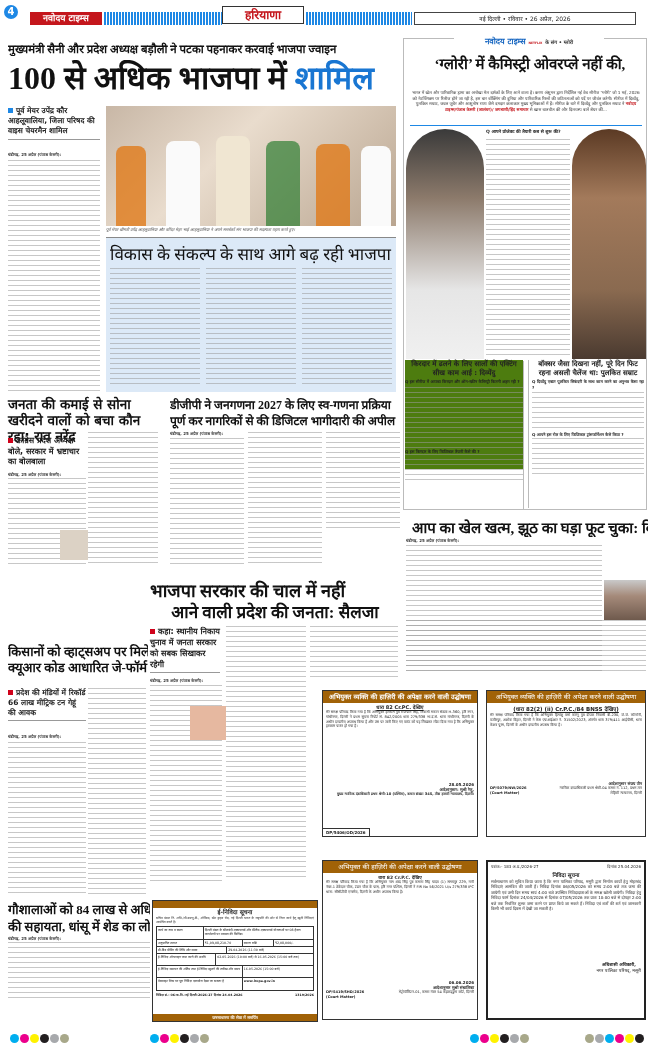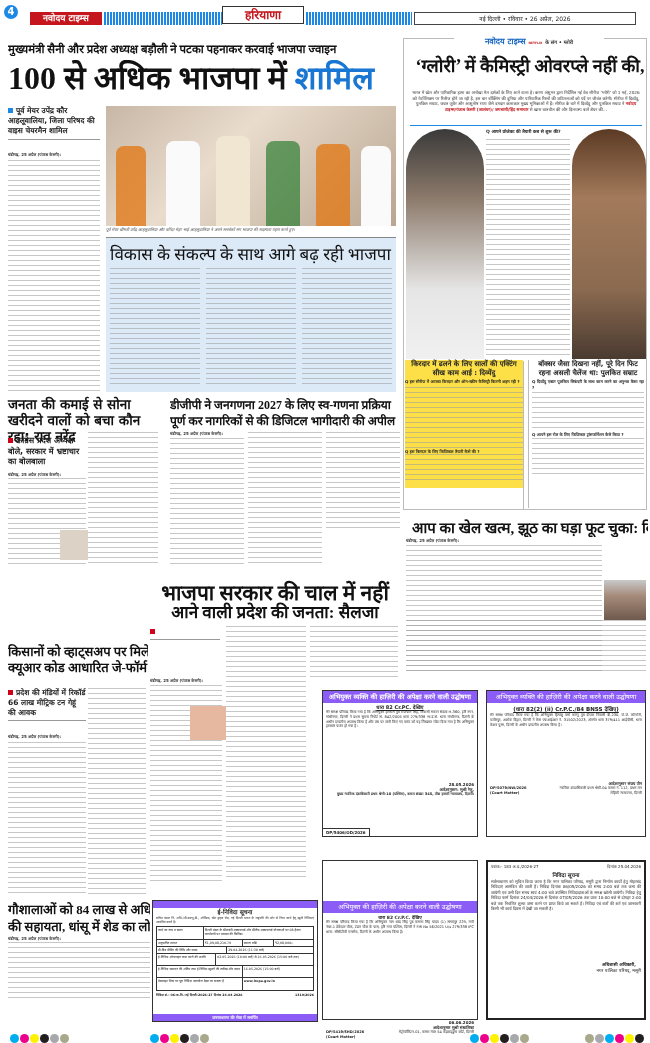--- a/index.html
+++ b/index.html
@@ -5,21 +5,21 @@
   *{box-sizing:border-box;margin:0;padding:0;}
   body{width:650px;height:1043px;background:#fff;font-family:"DejaVu Sans",sans-serif;color:#222;position:relative;overflow:hidden;}
   .abs{position:absolute;}
   .txt{font-size:4px;line-height:5.6px;color:#555;text-align:justify;overflow:hidden;}
   .txtlines{background:repeating-linear-gradient(to bottom,#9a9a9a 0,#9a9a9a 1px,transparent 1px,transparent 5px);opacity:.55;}
   .hl{font-family:Liberation Serif, serif;font-weight:bold;color:#111;white-space:nowrap;overflow:hidden;}
   .photo{background:linear-gradient(135deg,#c8b7a6,#e9dccd 40%,#b9a590);}
   .redsq{display:inline-block;width:5px;height:5px;background:#d0021b;margin-right:3px;vertical-align:middle;}
   .bluesq{display:inline-block;width:5px;height:5px;background:#1e88e5;margin-right:3px;vertical-align:middle;}
   .adbox{border:1px solid #333;background:#fff;}
-  .adhead{background:#8b5cf6;color:#fff;text-align:center;font-weight:bold;}
+  .adhead{background:#a16207;color:#fff;text-align:center;font-weight:bold;}
   .reg{width:9px;height:9px;border-radius:50%;display:inline-block;margin-right:1px;}
 </style>
 </head>
 <body>
 
 <div class="abs" style="left:0;top:0;width:650px;height:28px;">
   <div class="abs" style="left:4px;top:5px;width:14px;height:14px;border-radius:50%;background:#1e88e5;color:#fff;font-size:10px;font-weight:bold;text-align:center;line-height:14px;">4</div>
   <div class="abs" style="left:30px;top:12px;width:72px;height:13px;background:#c4161c;color:#fff;font-size:9px;font-weight:bold;text-align:center;line-height:13px;">नवोदय टाइम्स</div>
   <div class="abs" style="left:104px;top:12px;width:118px;height:13px;background:repeating-linear-gradient(to right,#1e88e5 0,#1e88e5 2px,#fff 2px,#fff 3px);"></div>
   <div class="abs" style="left:222px;top:6px;width:82px;height:18px;border:1px solid #333;background:#fff;color:#c4161c;font-size:12px;font-weight:bold;text-align:center;line-height:16px;">हरियाणा</div>
@@ -63,24 +63,24 @@
 <div class="abs photo" style="left:60px;top:530px;width:28px;height:30px;background:#dcd2c5;"></div>
 <div class="abs txtlines" style="left:88px;top:432px;width:70px;height:134px;"></div>
 
 <div class="abs hl" style="left:170px;top:396px;width:230px;font-size:12px;">डीजीपी ने जनगणना 2027 के लिए स्व-गणना प्रक्रिया</div>
 <div class="abs hl" style="left:170px;top:412px;width:230px;font-size:12px;">पूर्ण कर नागरिकों से की डिजिटल भागीदारी की अपील</div>
 <div class="abs txt" style="left:170px;top:431px;width:74px;font-weight:bold;color:#333;">चंडीगढ़, 25 अप्रैल (पंजाब केसरी):</div>
 <div class="abs txtlines" style="left:170px;top:438px;width:74px;height:128px;"></div>
 <div class="abs txtlines" style="left:248px;top:432px;width:74px;height:134px;"></div>
 <div class="abs txtlines" style="left:326px;top:432px;width:74px;height:100px;"></div>
 
-<div class="abs hl" style="left:150px;top:578px;width:250px;font-size:21px;text-align:center;">भाजपा सरकार की चाल में नहीं</div>
+<div class="abs hl" style="left:150px;top:578px;width:250px;font-size:18px;text-align:left;">भाजपा सरकार की चाल में नहीं</div>
 <div class="abs hl" style="left:150px;top:600px;width:250px;font-size:17px;text-align:center;">आने वाली प्रदेश की जनता: सैलजा</div>
 <div class="abs" style="left:150px;top:626px;width:70px;font-size:8px;font-weight:bold;line-height:11px;border-bottom:1px solid #999;padding-bottom:2px;">
-  <span class="redsq"></span>
+  <span class="redsq"></span><span>कहा: स्थानीय निकाय चुनाव में जनता सरकार को सबक सिखाकर रहेगी</span>
 </div>
 <div class="abs txt" style="left:150px;top:678px;width:72px;font-weight:bold;color:#333;">चंडीगढ़, 25 अप्रैल (पंजाब केसरी):</div>
 <div class="abs txtlines" style="left:150px;top:685px;width:72px;height:196px;"></div>
 <div class="abs photo" style="left:190px;top:706px;width:36px;height:34px;background:#e6b8a0;"></div>
 <div class="abs txtlines" style="left:226px;top:626px;width:80px;height:255px;"></div>
 <div class="abs txtlines" style="left:310px;top:626px;width:88px;height:54px;"></div>
 
 <div class="abs hl" style="left:8px;top:642px;width:140px;font-size:13px;">किसानों को व्हाट्सअप पर मिलेगा</div>
 <div class="abs hl" style="left:8px;top:658px;width:140px;font-size:13px;">क्यूआर कोड आधारित जे-फॉर्म</div>
 <div class="abs" style="left:8px;top:688px;width:78px;font-size:7.5px;font-weight:bold;line-height:10px;border-bottom:1px solid #999;padding-bottom:2px;">
@@ -133,36 +133,36 @@
   </div>
   <div class="adhead" style="position:absolute;bottom:0;left:0;right:0;height:7px;font-size:4px;line-height:7px;">जनसाधारण की सेवा में समर्पित</div>
 </div>
 
 <div class="abs" style="left:403px;top:38px;width:244px;height:472px;border:1px solid #bbb;">
   <div class="abs" style="left:50px;top:-4px;width:150px;height:12px;background:#fff;text-align:center;font-size:8px;font-weight:bold;color:#1565c0;white-space:nowrap;">
     <span>नवोदय टाइम्स</span>
     <span style="color:#c4161c;font-size:3px;">NETFLIX</span>
     <span style="font-size:5px;color:#333;">के संग • ग्लोरी</span>
   </div>
-  <div class="abs hl" style="left:8px;top:14px;width:236px;font-size:18px;text-align:center;">‘ग्लोरी’ में कैमिस्ट्री ओवरप्ले नहीं की,</div>
+  <div class="abs hl" style="left:8px;top:14px;width:236px;font-size:15px;text-align:center;">‘ग्लोरी’ में कैमिस्ट्री ओवरप्ले नहीं की,</div>
   <div class="abs txt" style="left:6px;top:51px;width:232px;height:33px;font-size:4.2px;line-height:5.5px;color:#333;text-align:center;">
     <span>भारत में खेल और पारिवारिक ड्रामा का अनोखा मेल दर्शकों के लिए आने वाला है। करण अंशुमन द्वारा निर्देशित नई वेब सीरीज ‘ग्लोरी’ जो 1 मई, 2026 को नेटफ्लिक्स पर रिलीज होने जा रही है, इस बार बॉक्सिंग की दुनिया और पारिवारिक रिश्तों की जटिलताओं को पर्दे पर जीवंत करेगी। सीरीज में दिव्येंदु, पुलकित सम्राट, जन्नत जुबैर और आशुतोष राणा जैसे दमदार कलाकार मुख्य भूमिकाओं में हैं। सीरीज के बारे में दिव्येंदु और पुलकित सम्राट ने </span><span style="color:#c4161c;font-weight:bold;">नवोदय टाइम्स/पंजाब केसरी (जालंधर)/ जगबाणी/हिंद समाचार</span><span> से खास बातचीत की और दिलचस्प बातें शेयर कीं...</span>
   </div>
   <div class="abs" style="left:6px;top:86px;width:232px;height:1px;background:#1e88e5;"></div>
   <div class="abs photo" style="left:2px;top:90px;width:78px;height:230px;background:linear-gradient(180deg,#3a3a3a 0,#8c7a6b 30%,#e6e6e6 70%,#f0f0f0);border-radius:40px 40px 0 0;"></div>
   <div class="abs photo" style="left:168px;top:90px;width:74px;height:230px;background:linear-gradient(180deg,#5b3a24 0,#a37a5b 30%,#8a6a50 70%,#4a3a30);border-radius:40px 40px 0 0;"></div>
   <div class="abs txt" style="left:82px;top:90px;width:84px;font-weight:bold;color:#222;font-size:4.5px;">Q आपने प्रोजेक्ट की तैयारी कब से शुरू की?</div>
   <div class="abs txtlines" style="left:82px;top:100px;width:84px;height:216px;"></div>
 
   <div class="abs" style="left:2px;top:322px;width:118px;height:148px;border-right:1px solid #bbb;">
     <div style="font-size:7px;line-height:9px;text-align:center;font-weight:bold;">बॉक्सर जैसा दिखना नहीं, पूरे दिन फिट रहना असली चैलेंज था: पुलकित सम्राट</div>
   </div>
 </div>
 
-<div class="abs" style="left:405px;top:360px;width:118px;height:128px;background:#fde047;">
+<div class="abs" style="left:405px;top:360px;width:118px;height:109px;background:#4d7c0f;">
   <div style="font-size:7px;line-height:9px;text-align:center;font-weight:bold;">किरदार में ढलने के लिए सालों की एक्टिंग सीख काम आई : दिव्येंदु</div>
   <div class="txt" style="font-weight:bold;color:#222;margin-top:1px;">Q इस सीरीज में आपका किरदार और ऑन-स्क्रीन कैमिस्ट्री कितनी अहम रही ?</div>
   <div class="txtlines" style="height:62px;margin-top:2px;"></div>
   <div class="txt" style="font-weight:bold;color:#222;">Q इस किरदार के लिए फिजिकल तैयारी कैसे की ?</div>
   <div class="txtlines" style="height:30px;"></div>
 </div>
 <div class="abs" style="left:528px;top:360px;width:116px;height:148px;background:#fff;border-left:1px solid #bbb;padding-left:3px;">
   <div style="font-size:7px;line-height:9px;text-align:center;font-weight:bold;">बॉक्सर जैसा दिखना नहीं, पूरे दिन फिट रहना असली चैलेंज था: पुलकित सम्राट</div>
   <div class="txt" style="font-weight:bold;color:#222;margin-top:1px;">Q दिव्येंदु एक्टर पुलकित सिकंदरी के साथ काम करने का अनुभव कैसा रहा ?</div>
   <div class="txtlines" style="height:40px;margin-top:2px;"></div>
@@ -194,21 +194,21 @@
   <div style="display:flex;justify-content:space-between;padding:0 3px;font-size:3.6px;line-height:4.5px;">
     <div style="font-weight:bold;">
         <div>DP/5079/NW/2026</div>
         <div>(Court Matter)</div>
       </div>
     <div style="text-align:right;width:60%;">न्यायिक दण्डाधिकारी प्रथम श्रेणी-04 कमरा नं. 112, प्रथम तल रोहिणी न्यायालय, दिल्ली</div>
   </div>
 </div>
 
 <div class="abs adbox" style="left:322px;top:860px;width:156px;height:160px;">
-  <div class="adhead" style="font-size:6.5px;line-height:8px;padding:2px;font-weight:normal;margin-top:40px;">अभियुक्त की हाज़िरी की अपेक्षा करने वाली उद्घोषणा</div>
+  <div class="adhead" style="font-size:6.5px;line-height:8px;padding:2px;font-weight:normal;">अभियुक्त की हाज़िरी की अपेक्षा करने वाली उद्घोषणा</div>
   <div style="text-align:center;font-size:4.5px;font-weight:bold;margin-top:1px;">धारा 82 Cr.P.C. देखिए</div>
   <div class="txt" style="padding:0 3px;font-size:3.6px;line-height:4.8px;color:#222;height:100px;">मेरे समक्ष परिवाद किया गया है कि अभियुक्त नाम शब्द सिंह पुत्र कमला सिंह यादव (1) समयपुर 229, गली नंबर-1 ठेकेदार चौक, टंडल चौक के पास, हरि नगर पश्चिम, दिल्ली ने FIR No 56/2021 U/s 279/338 IPC थाना: सीसीटीवी एन्क्लेव, दिल्ली के अधीन अपराध किया है।</div>
   <div style="text-align:right;padding:0 3px;font-size:4px;font-weight:bold;">06.06.2026</div>
   <div style="text-align:right;padding:0 3px;font-size:4px;font-weight:bold;">आदेशानुसार सुश्री संचालिका</div>
   <div style="display:flex;justify-content:space-between;padding:0 3px;font-size:3.6px;line-height:4.5px;">
     <div style="font-weight:bold;">
         <div>DP/5419/SHD/2026</div>
         <div>(Court Matter)</div>
       </div>
     <div style="text-align:right;width:55%;">मेट्रोपॉलिटन-01, कमरा नंबर 54 कड़कड़डूमा कोर्ट, दिल्ली</div>

